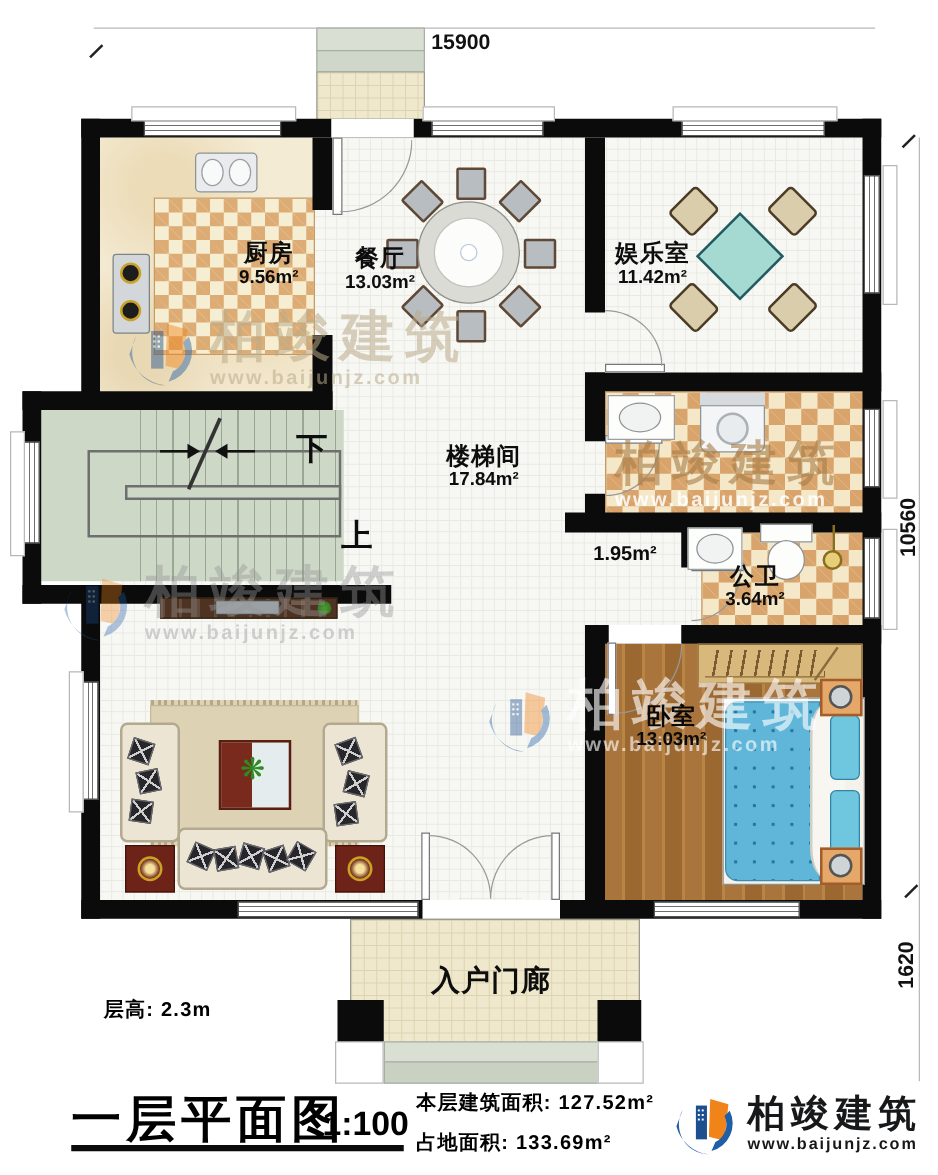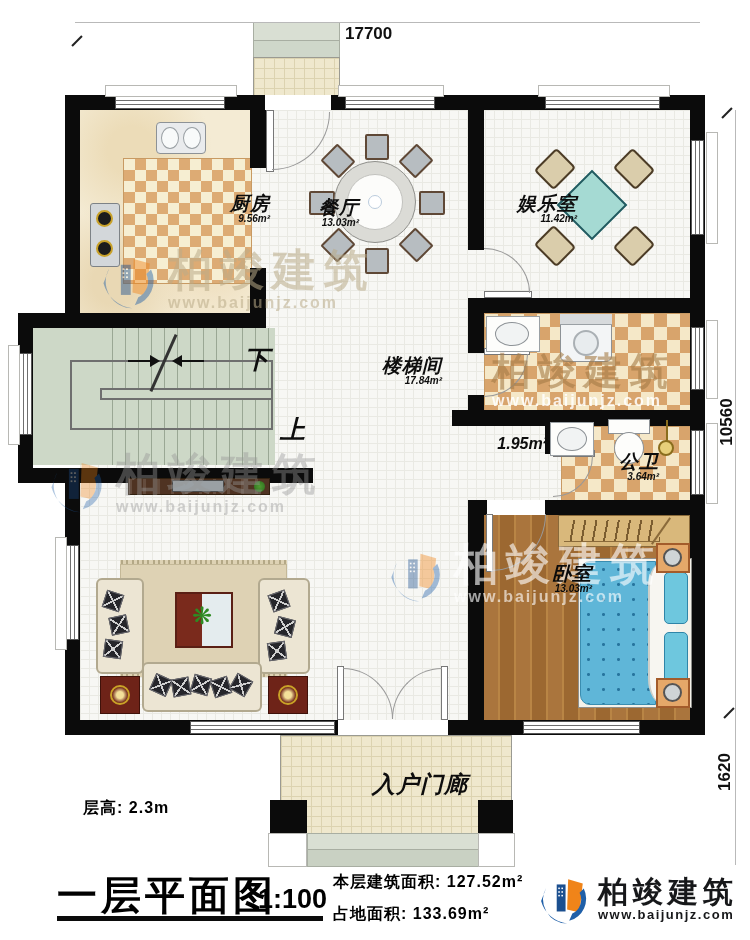--- a/index.html
+++ b/index.html
@@ -37,23 +37,23 @@
   .win-h{position:absolute;background:linear-gradient(to bottom,#fff 0 28%,#6f6f6f 28% 36%,#fff 36% 62%,#6f6f6f 62% 70%,#fff 70% 100%);border:1px solid #555;box-sizing:border-box;}
   .win-v{position:absolute;background:linear-gradient(to right,#fff 0 28%,#6f6f6f 28% 36%,#fff 36% 62%,#6f6f6f 62% 70%,#fff 70% 100%);border:1px solid #555;box-sizing:border-box;}
   .sill{position:absolute;background:#fff;border:1px solid #b8b8b4;}
   
   .leaf{position:absolute;background:#fff;border:1px solid #777;box-sizing:border-box;}
   .arc{position:absolute;box-sizing:border-box;}
   .arc.ne{border-top:1.5px solid #999;border-right:1.5px solid #999;border-top-right-radius:100%;}
   .arc.se{border-bottom:1.5px solid #999;border-right:1.5px solid #999;border-bottom-right-radius:100%;}
   .arc.nw{border-top:1.5px solid #999;border-left:1.5px solid #999;border-top-left-radius:100%;}
   
-  .rlabel{position:absolute;text-align:right;font-weight:bold;color:#0d0d0d;line-height:1.05;font-style:italic;}
+  .rlabel{position:absolute;text-align:center;font-weight:bold;color:#0d0d0d;line-height:1.05;}
   .rname{font-size:19px;letter-spacing:1px;display:block;}
-  .rarea{font-size:10px;display:block;}
+  .rarea{font-size:15px;display:block;}
   .dim{position:absolute;font-weight:bold;font-size:17px;color:#111;}
   .vdim{transform:rotate(-90deg);transform-origin:center;}
   .tick{position:absolute;width:14px;height:2px;background:#222;transform:rotate(-45deg);}
   .dimline{position:absolute;background:#b9b9b9;}
   
   .f{position:absolute;box-sizing:border-box;}
   .sofa{background:#ece5d3;border:2px solid #b2a98f;border-radius:6px;}
   .pillow{position:absolute;width:16px;height:16px;background:#26262b;border:1px solid #6a6a70;
           background-image:linear-gradient(45deg,transparent 46%,#cfcfcf 46% 54%,transparent 54%),
                            linear-gradient(-45deg,transparent 46%,#cfcfcf 46% 54%,transparent 54%);}
@@ -316,21 +316,21 @@
     </div>
   <div class="rlabel" style="left:266px;top:416px;width:40px;">
     <span class="rname" style="font-size:25px;">上</span>
     </div>
 
   <div class="dimline" style="left:75px;top:22px;width:625px;height:1px;"></div>
   <div class="tick" style="left:70px;top:40px;"></div>
   <div class="tick" style="left:720px;top:112px;"></div>
   <div class="tick" style="left:722px;top:712px;"></div>
   <div class="dimline" style="left:735px;top:110px;width:1px;height:755px;"></div>
-  <div class="dim" style="left:345px;top:24px;">17700</div>
+  <div class="dim" style="left:345px;top:24px;">15900</div>
   <div class="dim vdim" style="left:692px;top:412px;width:70px;text-align:center;">10560</div>
   <div class="dim vdim" style="left:697px;top:762px;width:56px;text-align:center;">1620</div>
 
   <div class="note" style="left:83px;top:798px;">
     <span>层高:</span>
     <span>2.3m</span></div>
   <div class="bigtitle" style="left:57px;top:868px;">一层平面图</div>
   <div class="scale" style="left:258px;top:884px;">1:100</div>
   <div class="wall" style="left:57px;top:916px;width:266px;height:5px;"></div>
   <div class="note" style="left:333px;top:872px;">

